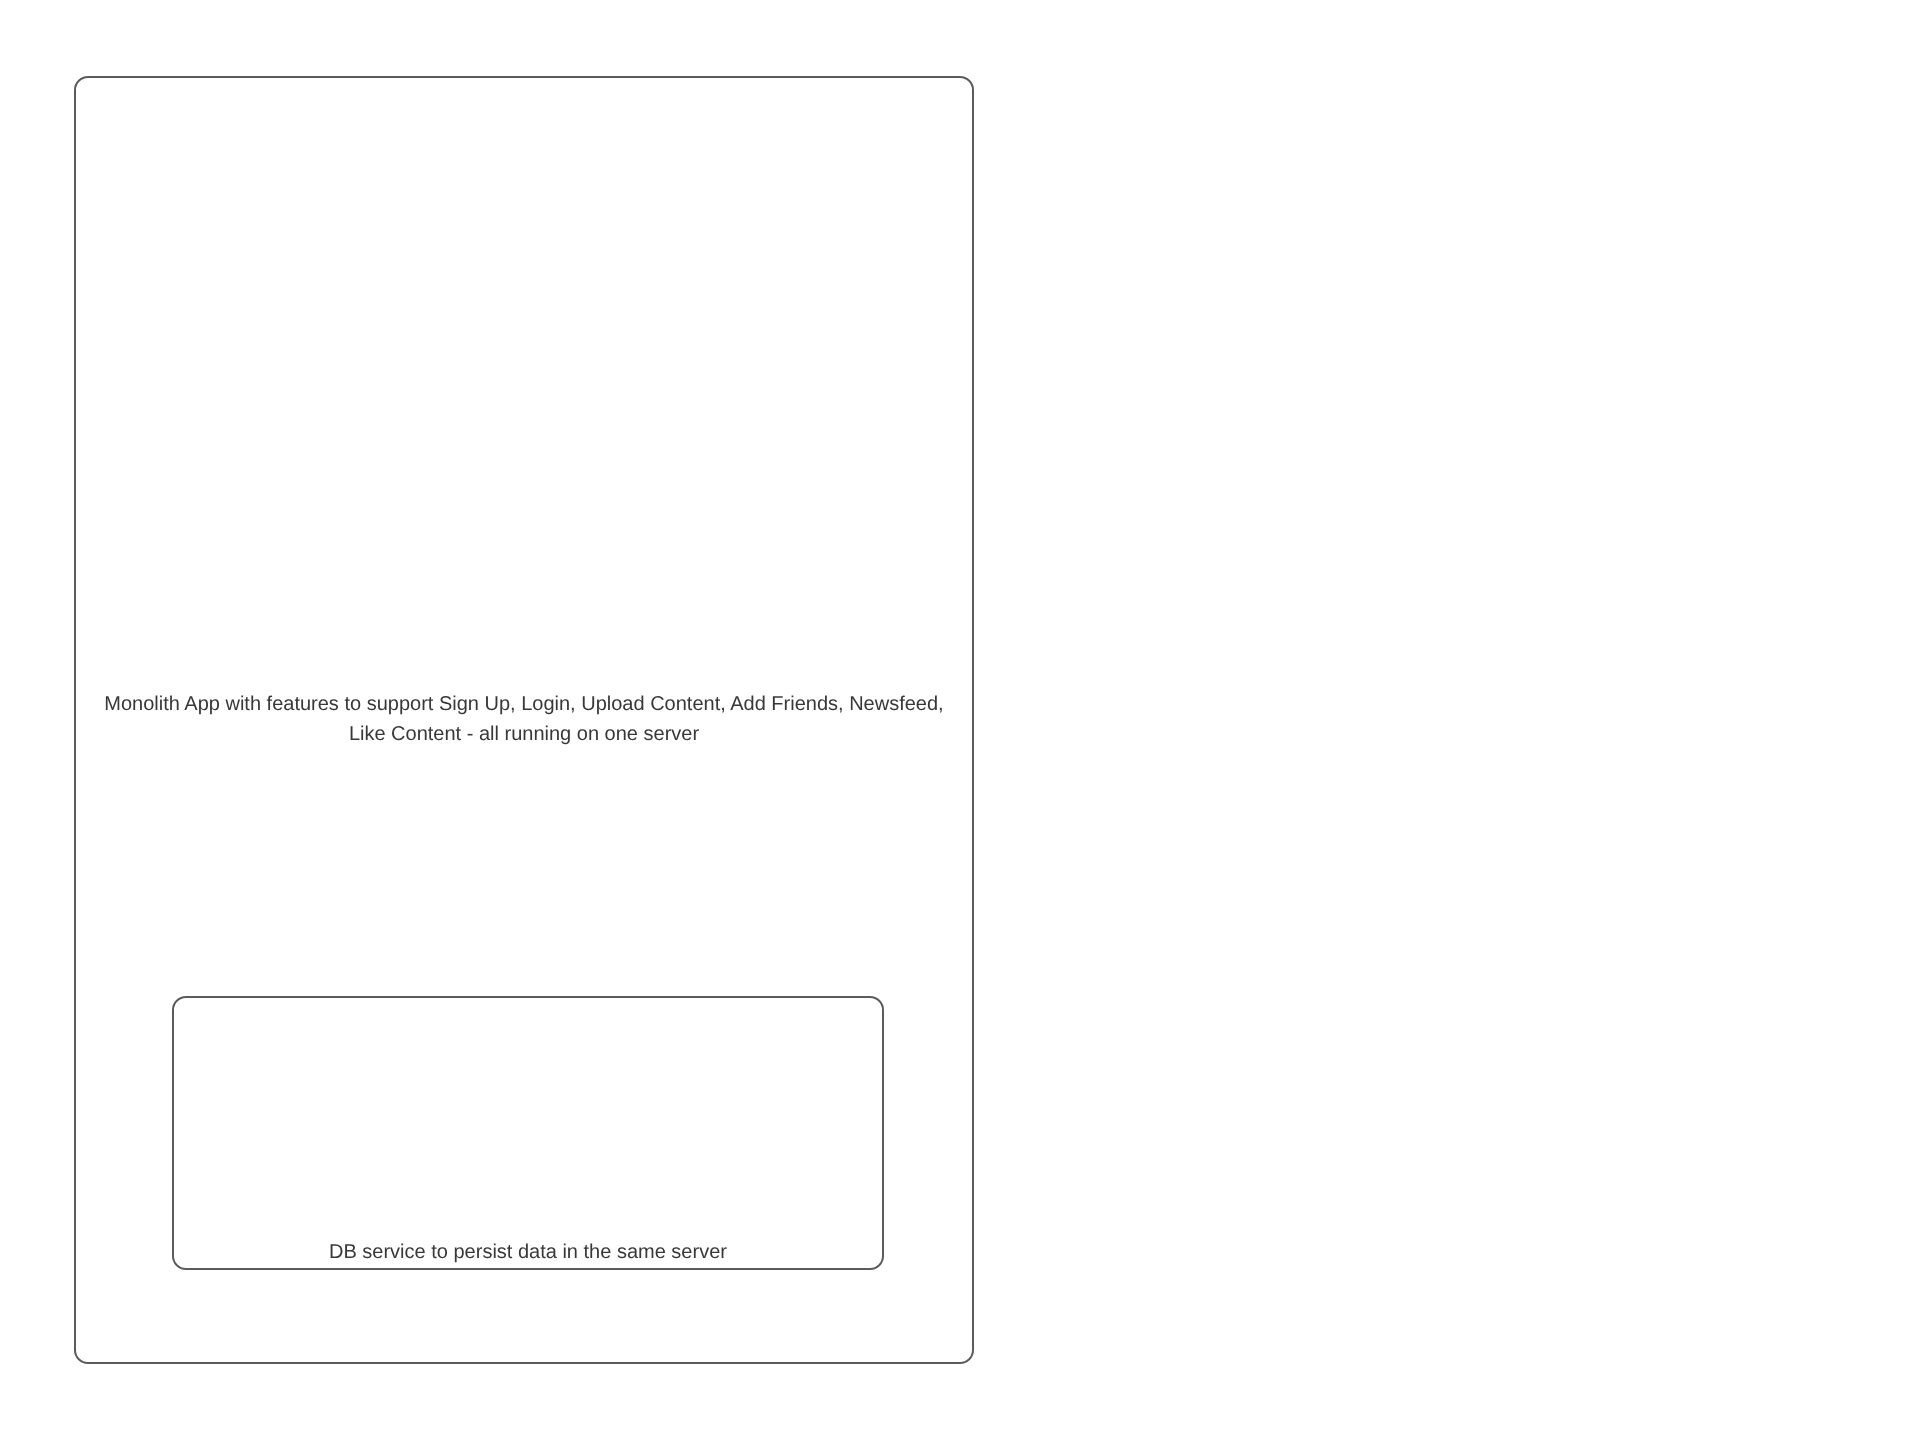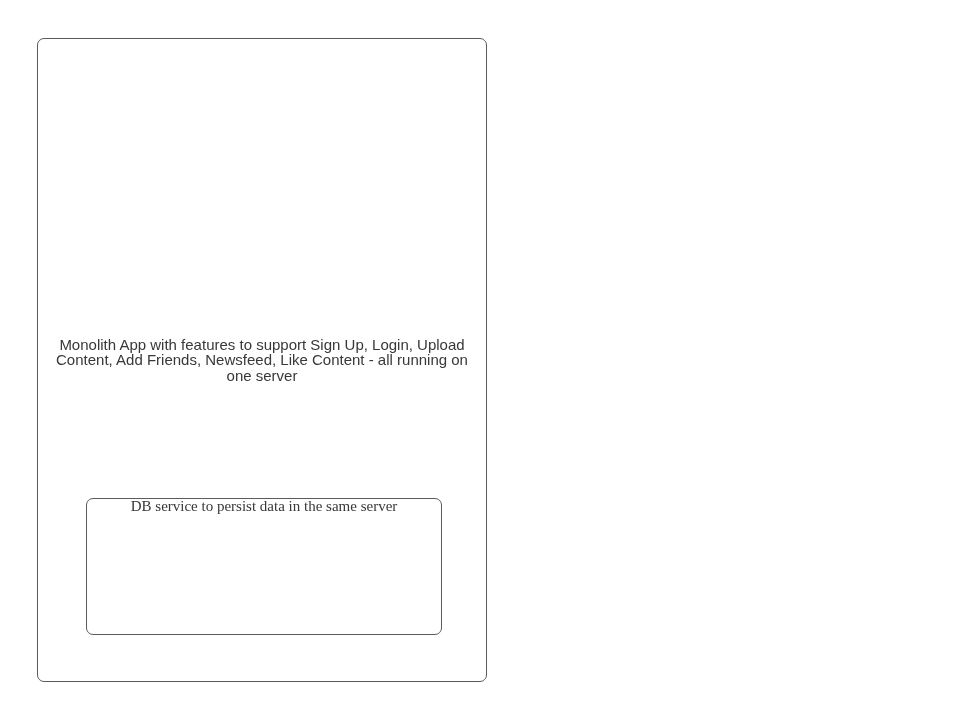--- a/index.html
+++ b/index.html
@@ -31,27 +31,26 @@
     align-items: center;
     justify-content: center;
   }
   .node-db {
     position: absolute;
     left: 48px;
     top: 459px;
     width: 356px;
     height: 137px;
     display: flex;
-    align-items: flex-start;
+    align-items: flex-end;
     justify-content: center;
-    font-family: Liberation Serif, serif;
   }
   .node-label {
     color: #383838;
-    font-size: 15px;
+    font-size: 10px;
     line-height: 15.5px;
     text-align: center;
     padding: 0 8px;
   }
   .node-monolith > .node-label {
     max-width: 430px;
   }
   .node-db > .node-label {
     max-width: 330px;
   }

